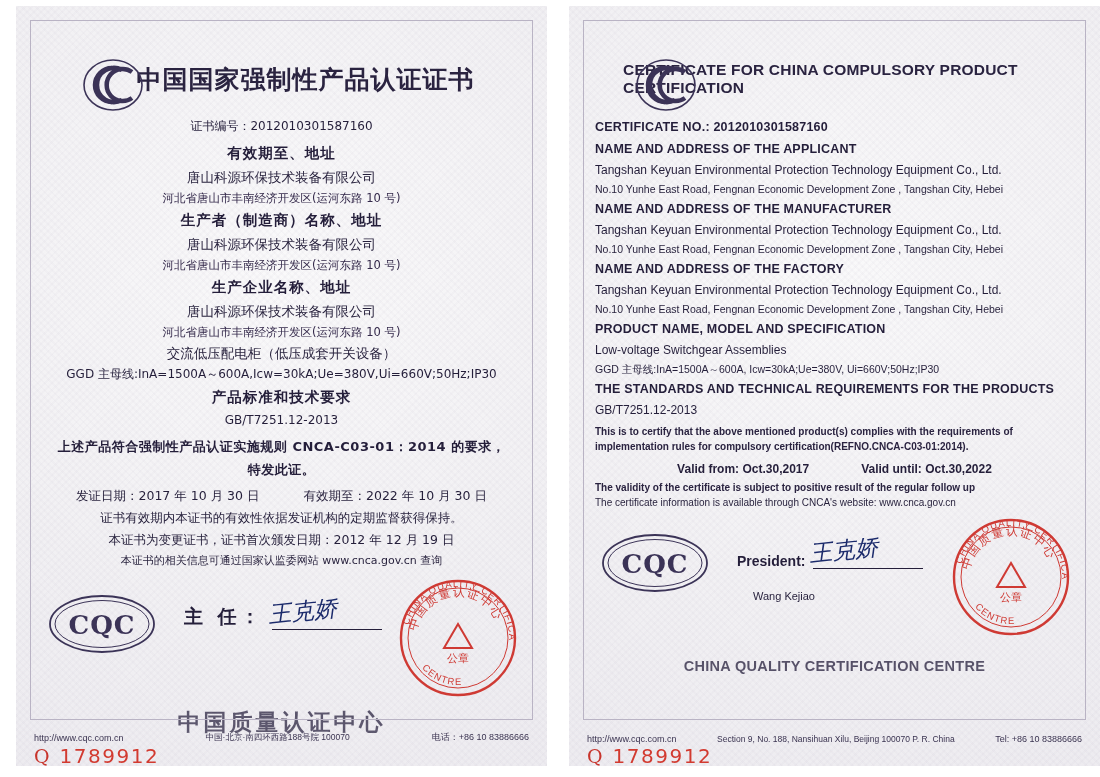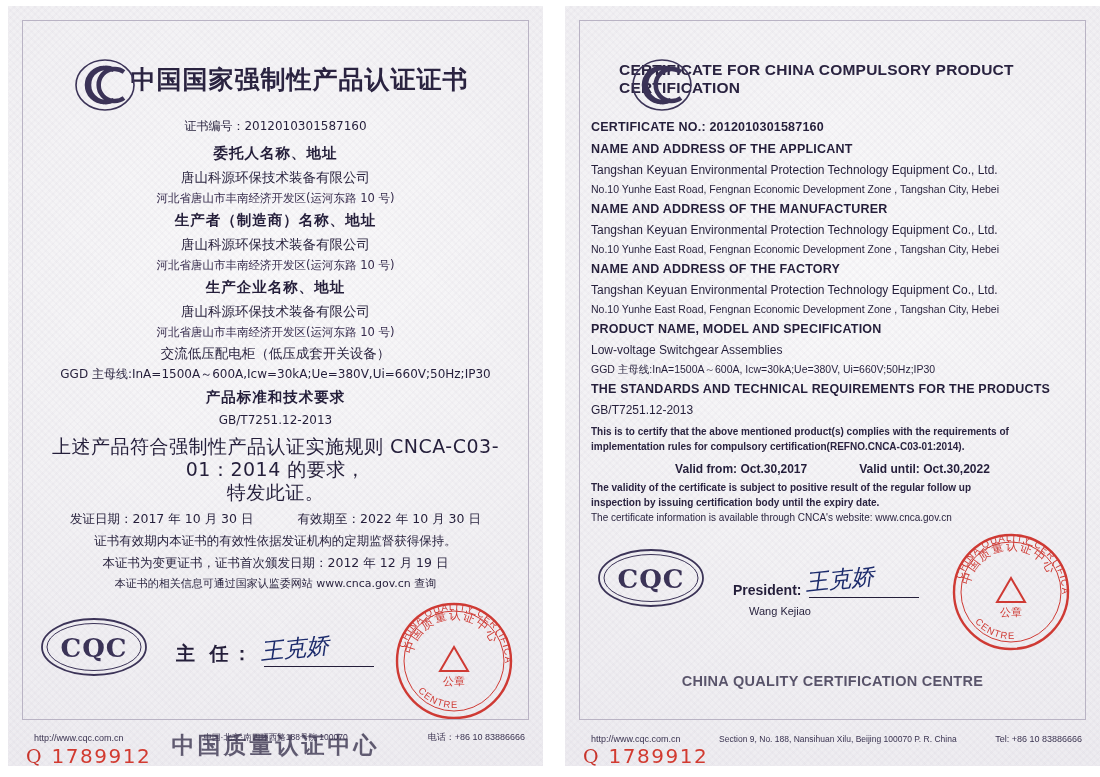--- a/index.html
+++ b/index.html
@@ -22,21 +22,21 @@
     gap: 0px;
   }
   .cert {
     position: relative;
     width: 540px;
     height: 760px;
     margin-top: 6px;
     background: #f3f2f4;
     overflow: hidden;
   }
-  .cert.left { margin-left: 8px; }
+  .cert.left { margin-left: 16px; }
   .cert.right { margin-left: 22px; }
 
   
   .cert::before {
     content: "";
     position: absolute;
     inset: 0;
     background:
       repeating-linear-gradient(45deg, rgba(160,150,175,0.045) 0 2px, rgba(255,255,255,0) 2px 5px),
       repeating-linear-gradient(-45deg, rgba(160,150,175,0.045) 0 2px, rgba(255,255,255,0) 2px 5px),
@@ -114,23 +114,23 @@
     font-size: 11.5px;
     line-height: 20px;
     color: #33284a;
   }
   .cn-mono {
     font-family: "DejaVu Sans", sans-serif;
     font-size: 12px;
     line-height: 21px;
   }
   .cn-statement {
-    font-size: 19px;
+    font-size: 13px;
     line-height: 23px;
-    font-weight: normal;
+    font-weight: bold;
     letter-spacing: 0.5px;
   }
   .cn-foot {
     font-size: 12.5px;
     line-height: 22px;
   }
   .cn-foot-small {
     font-size: 11px;
     line-height: 20px;
   }
@@ -191,21 +191,21 @@
   .cqc-logo {
     position: absolute;
     left: 32px;
     top: 8px;
     width: 108px;
     height: 70px;
   }
   .sign-block {
     position: absolute;
     left: 168px;
-    top: 36px;
+    top: 22px;
     display: flex;
     align-items: flex-end;
   }
   .sign-label-cn {
     font-family: "DejaVu Sans", sans-serif;
     font-size: 19px;
     font-weight: bold;
     color: #241e3a;
     letter-spacing: 4px;
   }
@@ -269,21 +269,21 @@
   .hr {
     position: absolute;
     left: 14px;
     right: 14px;
     bottom: 46px;
     border-top: 1px solid #b9b3c4;
   }
 
   .footer {
     position: absolute;
-    left: 26px;
+    left: 18px;
     right: 18px;
     bottom: 22px;
     display: flex;
     justify-content: space-between;
     align-items: center;
     font-size: 9px;
     color: #3a3350;
     z-index: 3;
   }
   .footer .mid { font-size: 8.5px; }
@@ -326,21 +326,21 @@
       </svg>
     </div>
 
     <div class="header-row">
       <div class="title-cn">中国国家强制性产品认证证书</div>
     </div>
 
     <div class="content cn-body">
       <div class="cn-mono">证书编号：2012010301587160</div>
       <div class="spacer-4"></div>
-      <div class="cn-label">委托人名称、地址</div>
+      <div class="cn-label">有效期至、地址</div>
       <div class="cn-line">唐山科源环保技术装备有限公司</div>
       <div class="cn-small">河北省唐山市丰南经济开发区(运河东路 10 号)</div>
       <div class="cn-label">生产者（制造商）名称、地址</div>
       <div class="cn-line">唐山科源环保技术装备有限公司</div>
       <div class="cn-small">河北省唐山市丰南经济开发区(运河东路 10 号)</div>
       <div class="cn-label">生产企业名称、地址</div>
       <div class="cn-line">唐山科源环保技术装备有限公司</div>
       <div class="cn-small">河北省唐山市丰南经济开发区(运河东路 10 号)</div>
       <div class="cn-line">交流低压配电柜（低压成套开关设备）</div>
       <div class="cn-mono">GGD 主母线:InA=1500A～600A,Icw=30kA;Ue=380V,Ui=660V;50Hz;IP30</div>
@@ -450,21 +450,20 @@
       <div class="en-head">THE STANDARDS AND TECHNICAL REQUIREMENTS FOR THE PRODUCTS</div>
       <div class="en-val">GB/T7251.12-2013</div>
       <div class="spacer-4"></div>
       <div class="en-note">This is to certify that the above mentioned product(s) complies with the requirements of</div>
       <div class="en-note">implementation rules for compulsory certification(REFNO.CNCA-C03-01:2014).</div>
       <div class="en-valid-row">
         <div>Valid from:  Oct.30,2017</div>
         <div>Valid until:  Oct.30,2022</div>
       </div>
       <div class="en-note">The validity of the certificate is subject to positive result of the regular follow up</div>
-      <div class="en-note">inspection by issuing certification body until the expiry date.</div>
       <div class="en-note-reg">The certificate information is available through CNCA's website: www.cnca.gov.cn</div>
     </div>
 
     <div class="seal-row">
       <div class="cqc-logo">
         <svg viewBox="0 0 108 70" width="108" height="70">
           <ellipse cx="54" cy="35" rx="52" ry="28" fill="none" stroke="#3b3357" stroke-width="1.8"></ellipse>
           <ellipse cx="54" cy="35" rx="47" ry="23.5" fill="none" stroke="#3b3357" stroke-width="1"></ellipse>
           <text x="54" y="45" text-anchor="middle" font-family="DejaVu Serif, serif" font-size="26" font-weight="bold" fill="#3b3357" letter-spacing="1">CQC</text>
         </svg>

